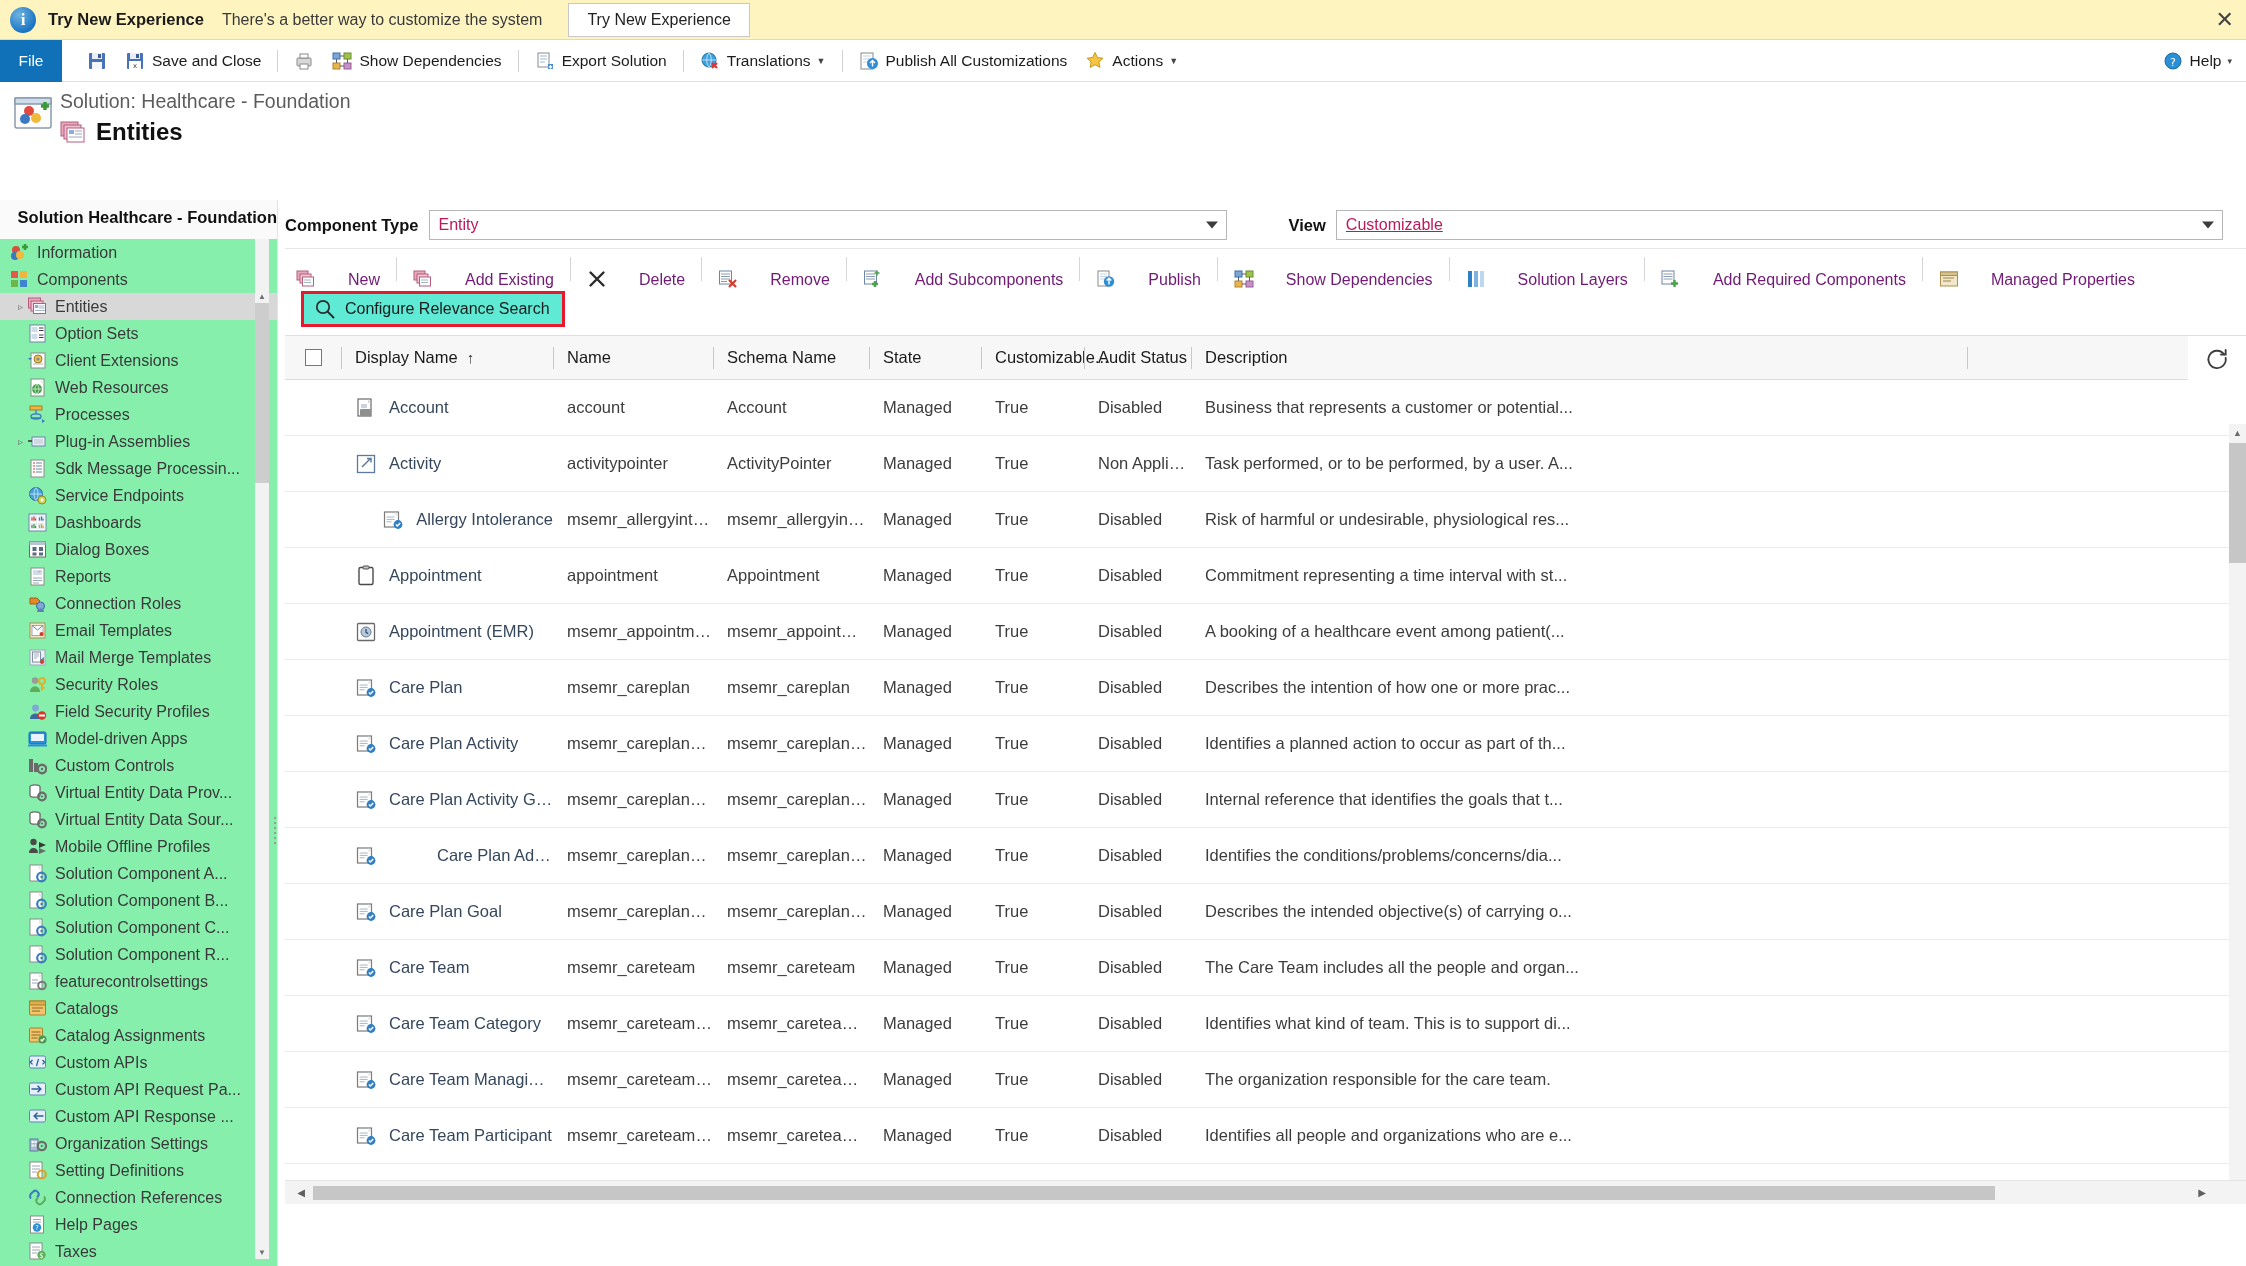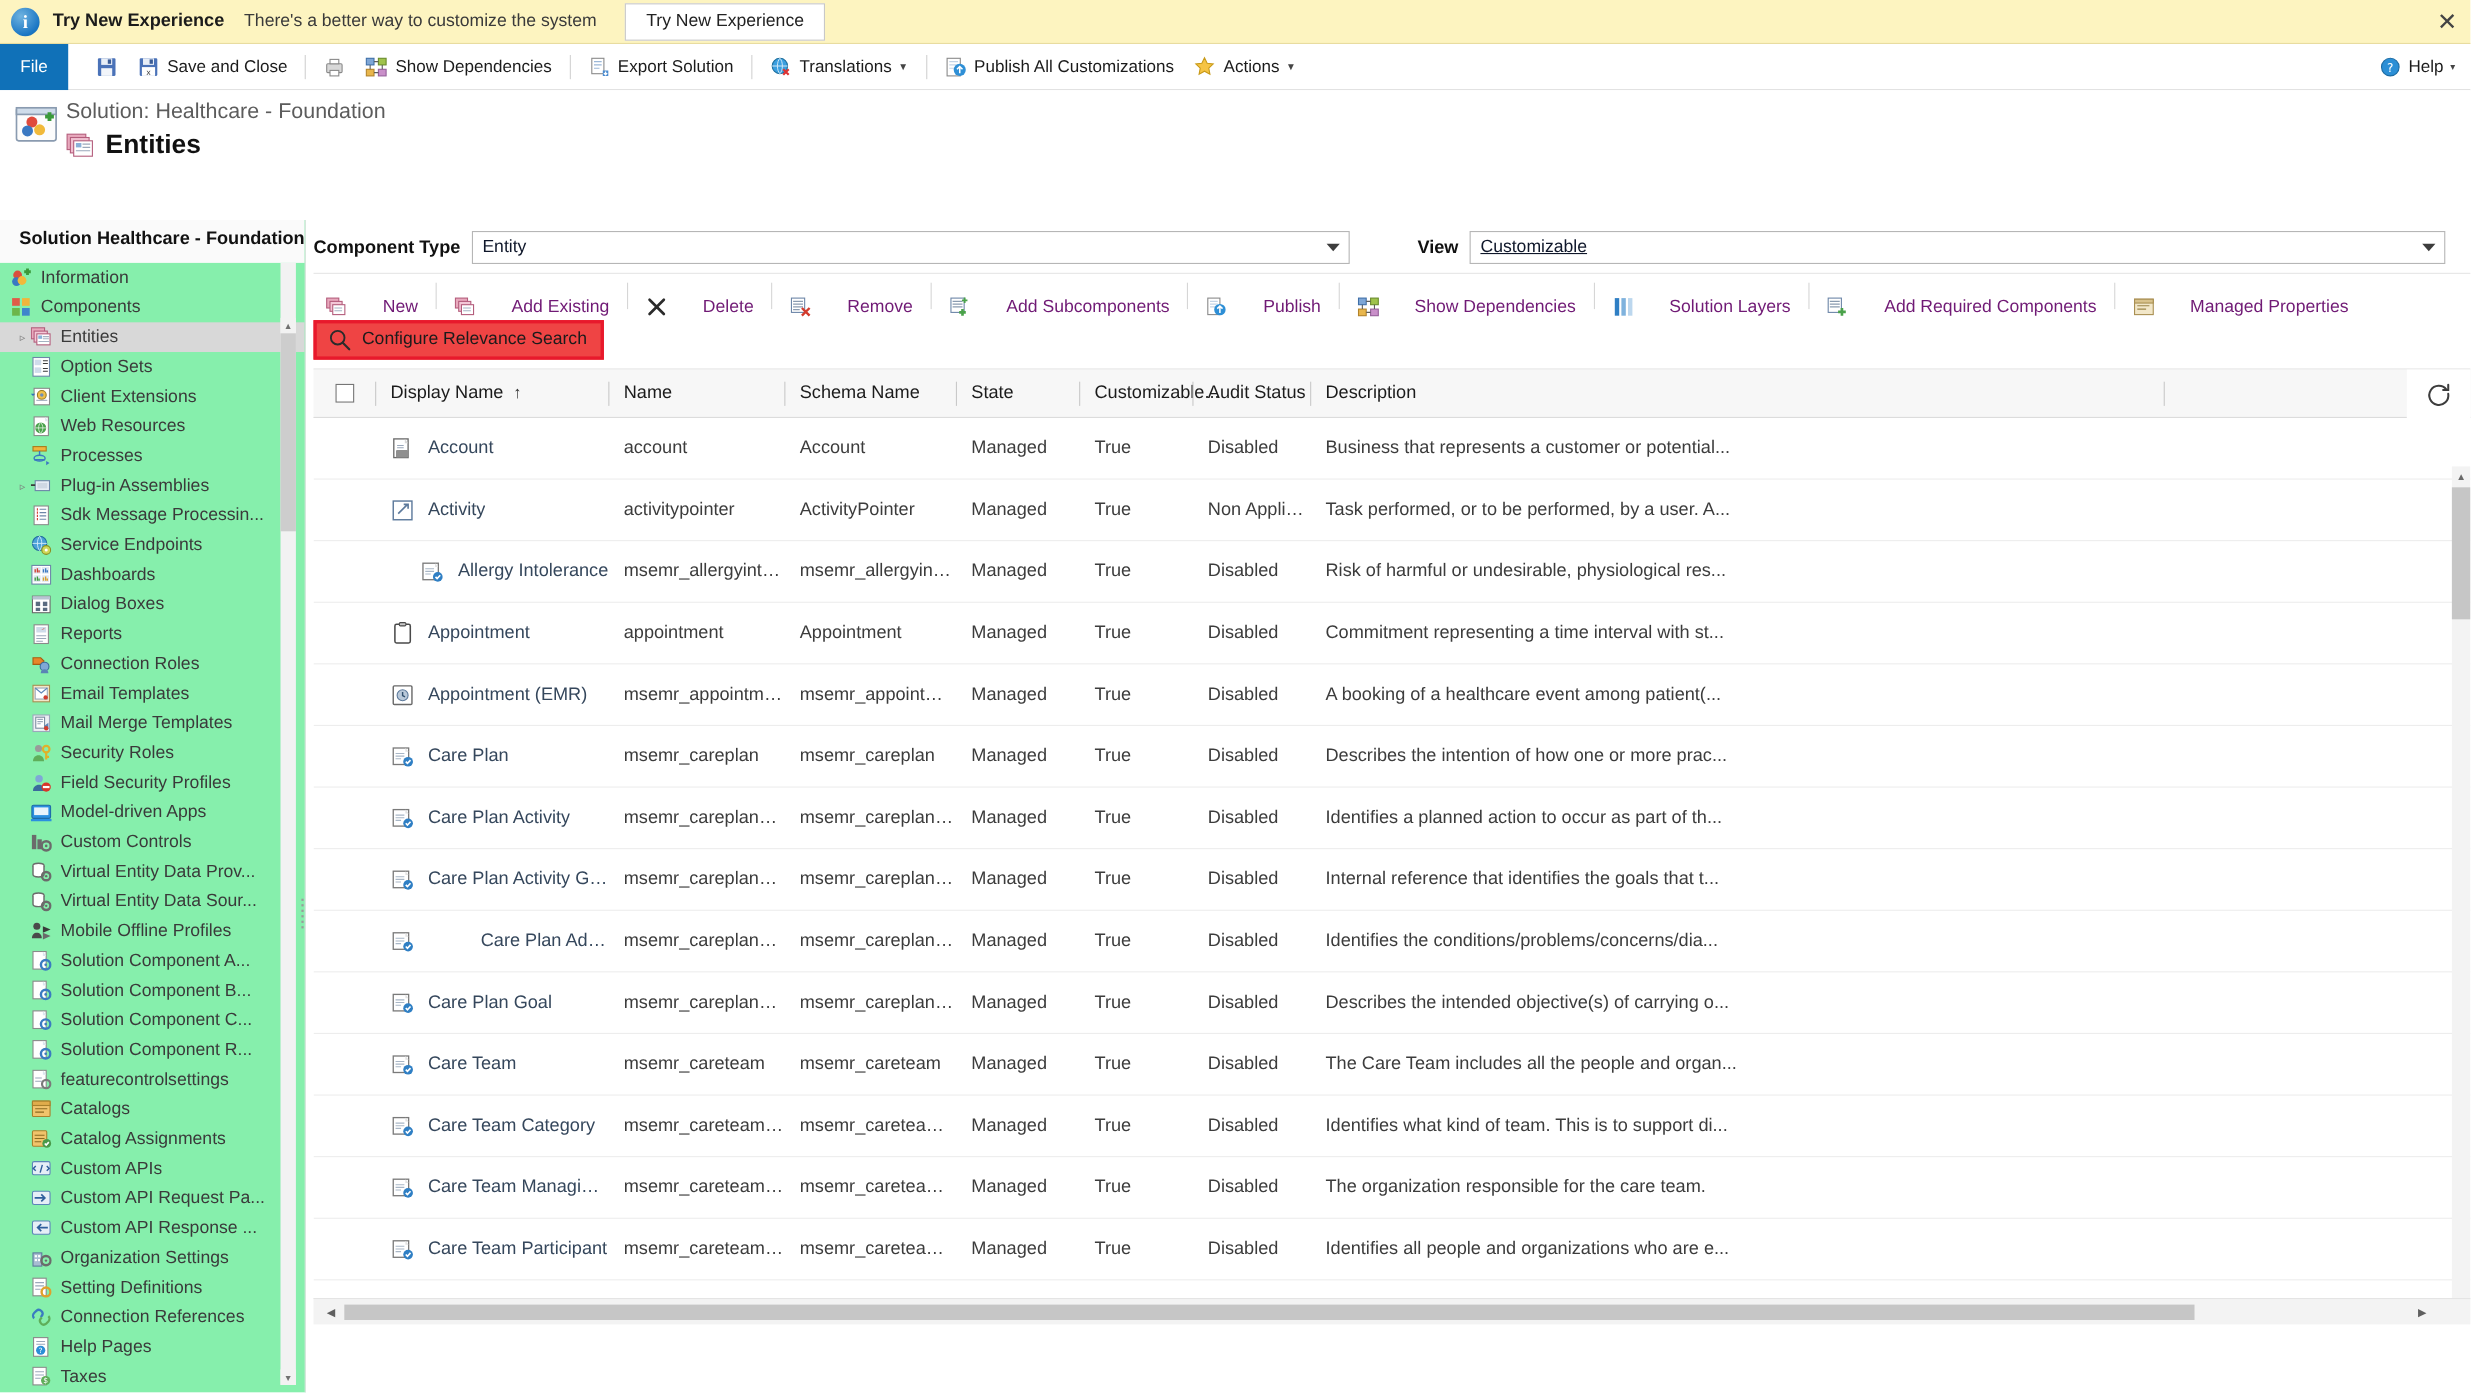--- a/index.html
+++ b/index.html
@@ -116,21 +116,21 @@
   }
   .nav-splitter i { width: 2px; height: 2px; background: #9a9a9a; display: block; }
 
   
   .main { position: absolute; left: 285px; top: 200px; width: 1961px; height: 1066px; background: #fff; }
 
   .filters { display: flex; align-items: center; height: 44px; padding-top: 6px; }
   .flt-label { font-size: 16.5px; font-weight: bold; color: #111; margin-right: 10px; white-space: nowrap; }
   .flt-select {
     position: relative; height: 30px; border: 1px solid #b6b6b6; background: #fff;
-    display: flex; align-items: center; padding: 0 28px 0 9px; font-size: 16px; color: #0f172a;
+    display: flex; align-items: center; padding: 0 28px 0 9px; font-size: 16px; color: #be185d;
     cursor: pointer; white-space: nowrap;
   }
   .flt-select.component { width: 798px; }
   .flt-select.view { width: 887px; text-decoration: underline; }
   .flt-arrow {
     position: absolute; right: 8px; top: 50%; transform: translateY(-50%);
     width: 0; height: 0; border-left: 6px solid transparent; border-right: 6px solid transparent;
     border-top: 7px solid #3d3d3d;
   }
   .flt-gap { width: 62px; }
@@ -143,23 +143,23 @@
   .cmd {
     display: flex; align-items: flex-end; height: 40px; padding: 0 11px;
     font-size: 16px; color: #701a75; cursor: pointer; white-space: nowrap; gap: 24px;
   }
   .cmd-ico { width: 20px; height: 20px; margin-right: 8px; flex: none; display: block; }
   .cmd-sep { width: 1px; height: 24px; background: #d6d6d6; margin: 0 5px; }
 
   
   .relsearch-wrap { position: relative; height: 40px; margin-top: 3px; }
   .relsearch {
-    position: absolute; left: 0; top: 0; display: flex; align-items: center;
+    position: absolute; left: 16px; top: 0; display: flex; align-items: center;
     height: 36px; padding: 0 12px 0 10px; border: 3px solid #e8192c; cursor: pointer;
-    background: #ef4444;
+    background: #5eead4;
   }
   .relsearch-ico { width: 22px; height: 22px; margin-right: 9px; flex: none; display: block; }
   .relsearch-label { font-size: 16px; color: #1b1b1b; white-space: nowrap; }
 
   
   .grid { position: relative; margin-top: 4px; border-top: 1px solid #e0e0e0; }
   .grid-head {
     display: flex; align-items: center; height: 44px;
     background: #f7f7f7; border-bottom: 1px solid #dcdcdc; position: relative;
   }

